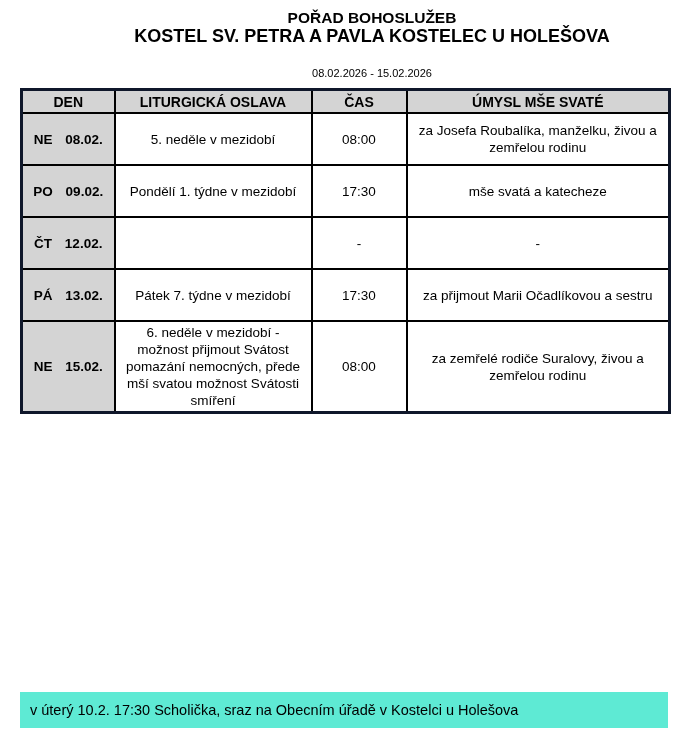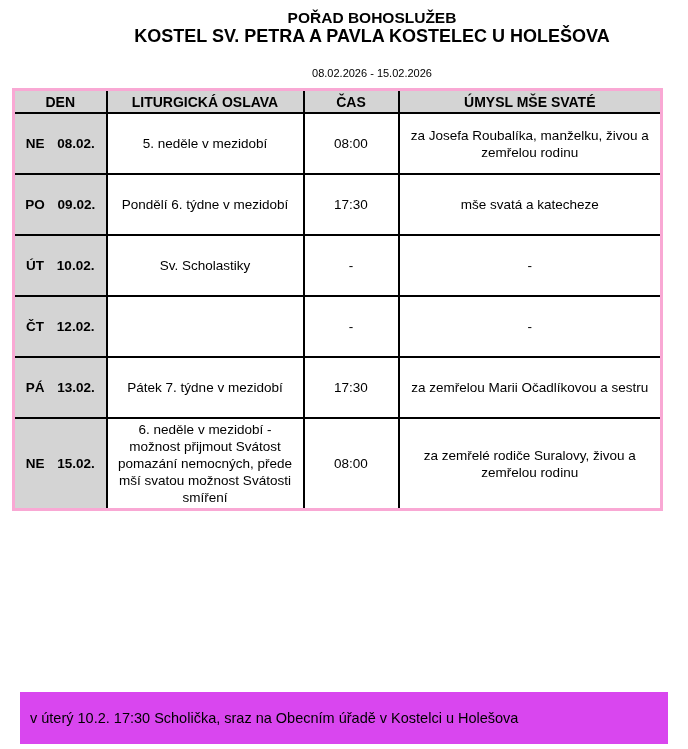--- a/index.html
+++ b/index.html
@@ -38,65 +38,65 @@
     line-height: 19px;
   }
   .title-dates {
     font-size: 11px;
     font-weight: normal;
     line-height: 19px;
     margin-top: 18px;
   }
   table.schedule {
     position: absolute;
-    left: 12px;
+    left: 20px;
     top: 88px;
     width: 648px;
     border-collapse: collapse;
     table-layout: fixed;
-    border: 3px solid #f9a8d4;
+    border: 3px solid #0f172a;
   }
   table.schedule th {
     background: #d4d4d4;
     border: 2px solid #000000;
     font-size: 14px;
     font-weight: bold;
     height: 19px;
     padding: 1px 2px;
     text-align: center;
   }
   table.schedule td {
     border: 2px solid #000000;
     font-size: 13.5px;
     line-height: 17px;
     text-align: center;
     vertical-align: middle;
     padding: 2px 8px;
     overflow: hidden;
   }
-  tr.data-row { height: 61px; }
+  tr.data-row { height: 52px; }
   tr.data-row-tall { height: 86px; }
   td.day-cell {
     background: #d4d4d4;
     font-weight: bold;
     font-size: 14px;
     text-align: left;
     padding: 2px 2px 2px 6px;
     white-space: nowrap;
   }
   td.day-cell .day-abbr { display: inline-block; }
   td.day-cell .day-date { display: inline-block; margin-left: 9px; }
   td.celebration-cell { padding: 2px 9px; }
   .footer-note {
     position: absolute;
     left: 20px;
     top: 692px;
     width: 648px;
-    height: 52px;
-    background: #d946ef;
+    height: 36px;
+    background: #5eead4;
     box-sizing: border-box;
     display: flex;
     align-items: center;
     padding-left: 10px;
     font-size: 14.5px;
   }
 </style>
 </head>
 <body>
 
@@ -132,54 +132,45 @@
       <td class="celebration-cell">5. neděle v mezidobí</td>
       <td>08:00</td>
       <td>za Josefa Roubalíka, manželku, živou a zemřelou rodinu</td>
     </tr>
 
     <tr class="data-row">
       <td class="day-cell">
         <span class="day-abbr">PO</span>
         <span class="day-date">09.02.</span>
       </td>
-      <td class="celebration-cell">Pondělí 6. týdne v mezidobí</td>
+      <td class="celebration-cell">Pondělí 1. týdne v mezidobí</td>
       <td>17:30</td>
       <td>mše svatá a katecheze</td>
     </tr>
 
-    <tr class="data-row">
-      <td class="day-cell">
-        <span class="day-abbr">ÚT</span>
-        <span class="day-date">10.02.</span>
-      </td>
-      <td class="celebration-cell">Sv. Scholastiky</td>
-      <td>-</td>
-      <td>-</td>
-    </tr>
 
 
     <tr class="data-row">
       <td class="day-cell">
         <span class="day-abbr">ČT</span>
         <span class="day-date">12.02.</span>
       </td>
       <td class="celebration-cell"></td>
       <td>-</td>
       <td>-</td>
     </tr>
 
     <tr class="data-row">
       <td class="day-cell">
         <span class="day-abbr">PÁ</span>
         <span class="day-date">13.02.</span>
       </td>
       <td class="celebration-cell">Pátek 7. týdne v mezidobí</td>
       <td>17:30</td>
-      <td>za zemřelou Marii Očadlíkovou a sestru</td>
+      <td>za přijmout Marii Očadlíkovou a sestru</td>
     </tr>
 
 
     <tr class="data-row data-row-tall">
       <td class="day-cell">
         <span class="day-abbr">NE</span>
         <span class="day-date">15.02.</span>
       </td>
       <td class="celebration-cell">6. neděle v mezidobí - možnost přijmout Svátost pomazání nemocných, přede mší svatou možnost Svátosti smíření</td>
       <td>08:00</td>

